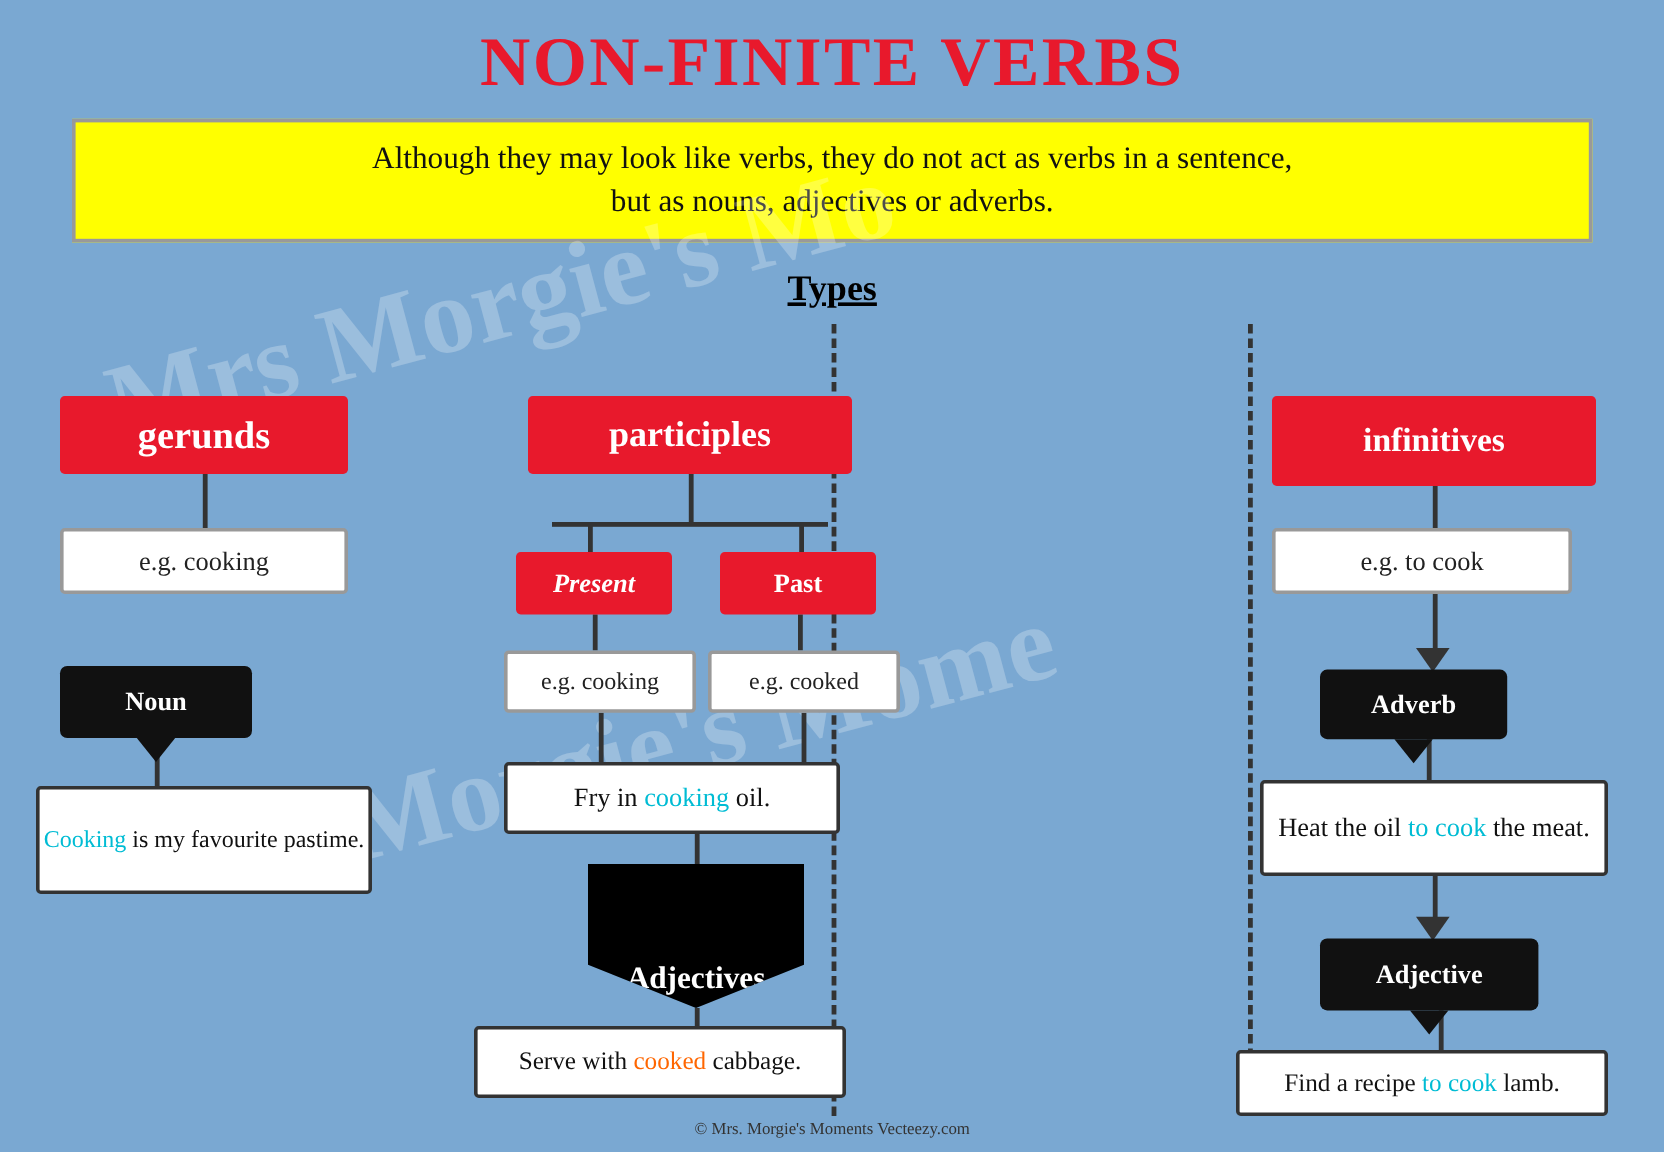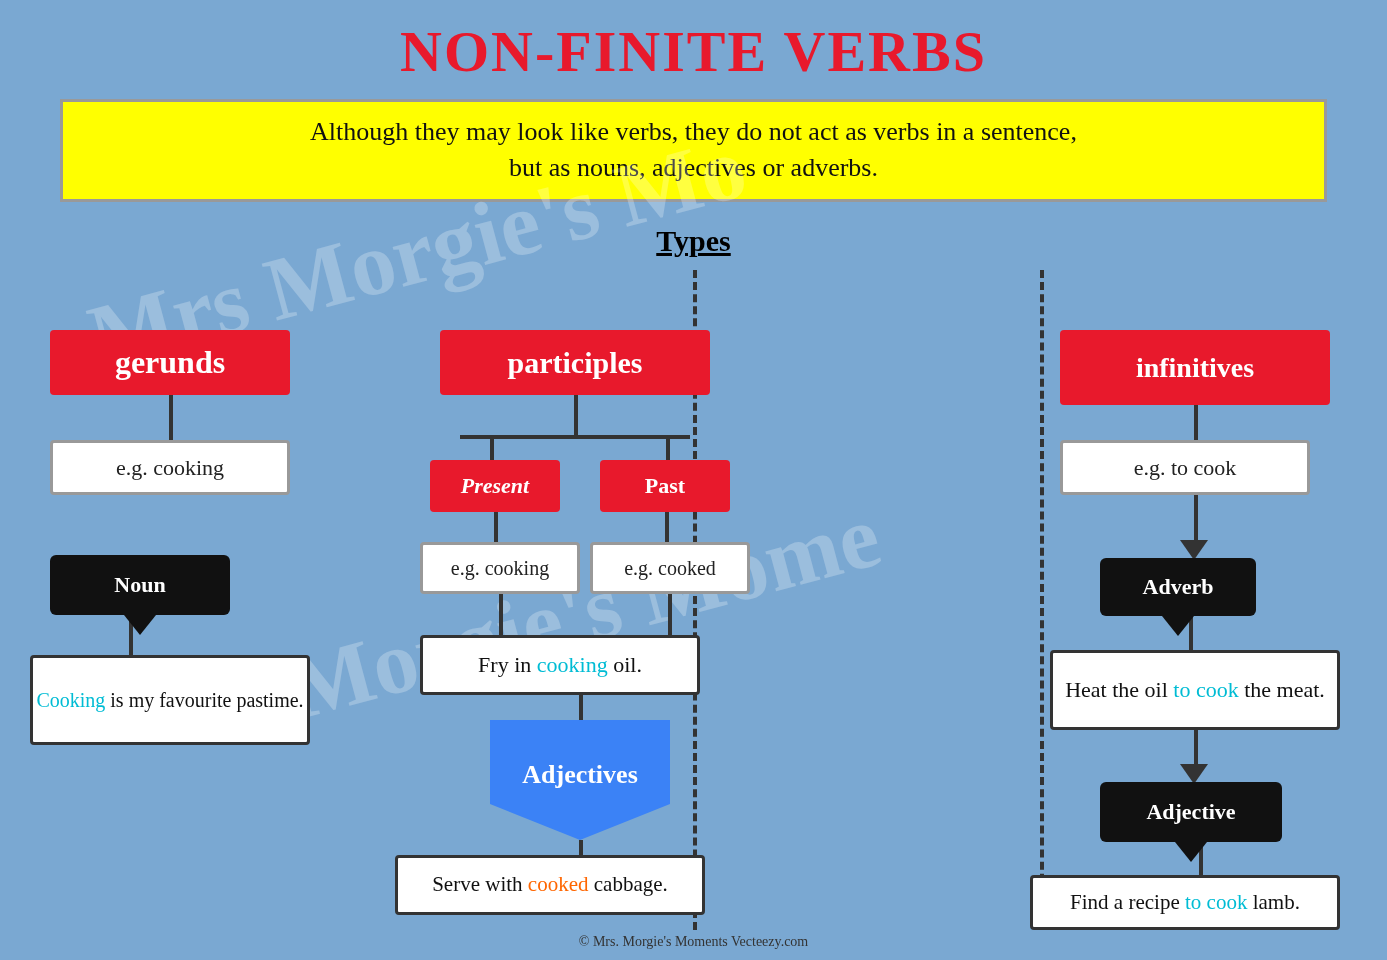--- a/index.html
+++ b/index.html
@@ -153,26 +153,26 @@
       width: 0;
       height: 0;
       border-left: 16px solid transparent;
       border-right: 16px solid transparent;
       border-top: 20px solid #111;
     }
 
     
     .pentagon-box {
       position: absolute;
-      background-color: #3b82f6;
+      background-color: #000000;
       color: #fff;
       font-size: 26px;
       font-weight: bold;
       display: flex;
-      align-items: center;
+      align-items: flex-end;
       justify-content: center;
       text-align: center;
       z-index: 6;
       clip-path: polygon(0% 0%, 100% 0%, 100% 70%, 50% 100%, 0% 70%);
       padding-bottom: 10px;
     }
 
     .cyan { color: #00bcd4; }
     .orange { color: #ff6600; }
 
@@ -212,21 +212,21 @@
 <div class="box box-red" style="left:50px; top:330px; width:240px; height:65px; font-size:32px;">
   <span>gerunds</span>
 </div>
 
 <div class="connector-v" style="left:169px; top:395px; height:45px;"></div>
 
 <div class="box box-gray" style="left:50px; top:440px; width:240px; height:55px;">
   <span>e.g. cooking</span>
 </div>
 
-<div class="callout-down" style="left:50px; top:555px; width:180px; height:60px;">
+<div class="callout-down" style="left:50px; top:555px; width:160px; height:60px;">
   <span>Noun</span>
 </div>
 
 <div class="connector-v" style="left:129px; top:615px; height:40px;"></div>
 
 <div class="box box-white" style="left:30px; top:655px; width:280px; height:90px; font-size:20px; line-height:1.4;">
   <span><span class="cyan">Cooking</span> is my favourite pastime.</span>
 </div>
 
 <div class="box box-red" style="left:440px; top:330px; width:270px; height:65px; font-size:30px;">

